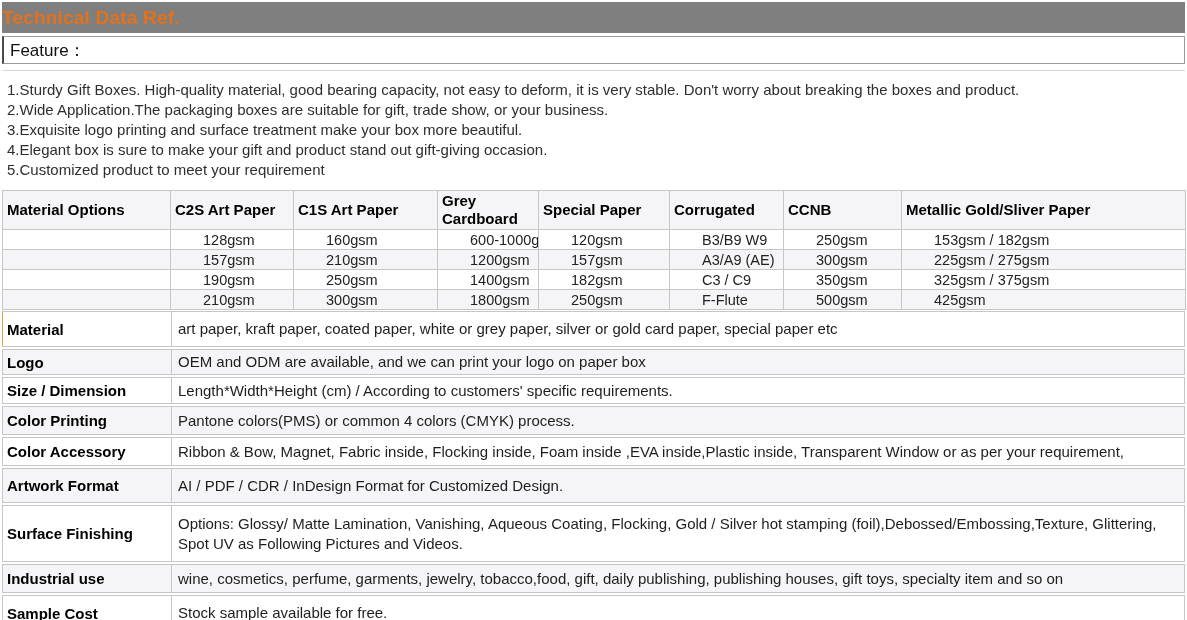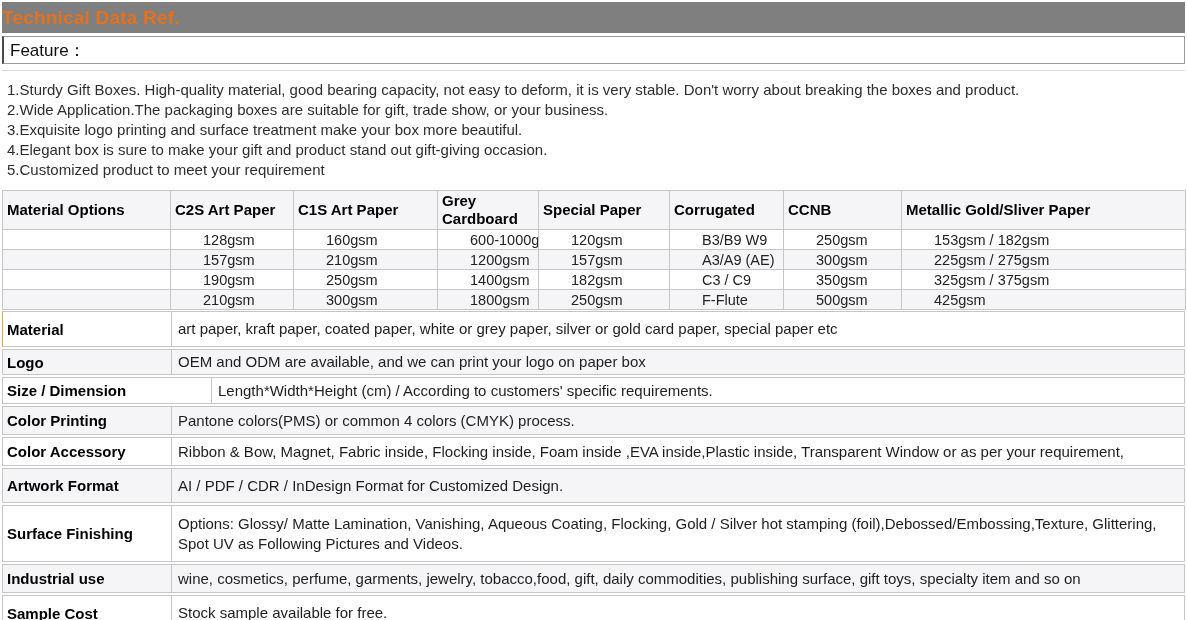--- a/index.html
+++ b/index.html
@@ -78,21 +78,21 @@
     font-size:15px;font-weight:bold;color:#000;
   }
   .spec-row .spec-value{
     flex:1;border-left:1px solid #c6c6c6;
     display:flex;align-items:center;
     padding:2px 6px;
     font-size:15px;color:#1e1e1e;line-height:20px;
   }
   .spec-row:nth-child(1){min-height:36px;border-left-color:#e8a33d;}
   .spec-row:nth-child(2){min-height:22px;}
-  .spec-row:nth-child(3){min-height:27px;gap:40px;}
+  .spec-row:nth-child(3){min-height:27px;}
   .spec-row:nth-child(4){min-height:29px;}
   .spec-row:nth-child(5){min-height:29px;}
   .spec-row:nth-child(6){min-height:35px;}
   .spec-row:nth-child(7){min-height:57px;}
   .spec-row:nth-child(8){min-height:29px;}
   .spec-row:nth-child(9){min-height:36px;}
 </style>
 </head>
 <body>
 
@@ -204,19 +204,19 @@
     <div class="spec-row stripe">
       <div class="spec-label">Artwork Format</div>
       <div class="spec-value">AI / PDF / CDR / InDesign Format for Customized Design.</div>
     </div>
     <div class="spec-row">
       <div class="spec-label">Surface Finishing</div>
       <div class="spec-value">Options: Glossy/ Matte Lamination, Vanishing, Aqueous Coating, Flocking, Gold / Silver hot stamping (foil),Debossed/Embossing,Texture, Glittering, Spot UV as Following Pictures and Videos.</div>
     </div>
     <div class="spec-row stripe">
       <div class="spec-label">Industrial use</div>
-      <div class="spec-value">wine, cosmetics, perfume, garments, jewelry, tobacco,food, gift, daily commodities, publishing surface, gift toys, specialty item and so on</div>
+      <div class="spec-value">wine, cosmetics, perfume, garments, jewelry, tobacco,food, gift, daily publishing, publishing houses, gift toys, specialty item and so on</div>
     </div>
     <div class="spec-row">
       <div class="spec-label">Sample Cost</div>
       <div class="spec-value">Stock sample available for free.</div>
     </div>
   </div>
 
 </body></html>

